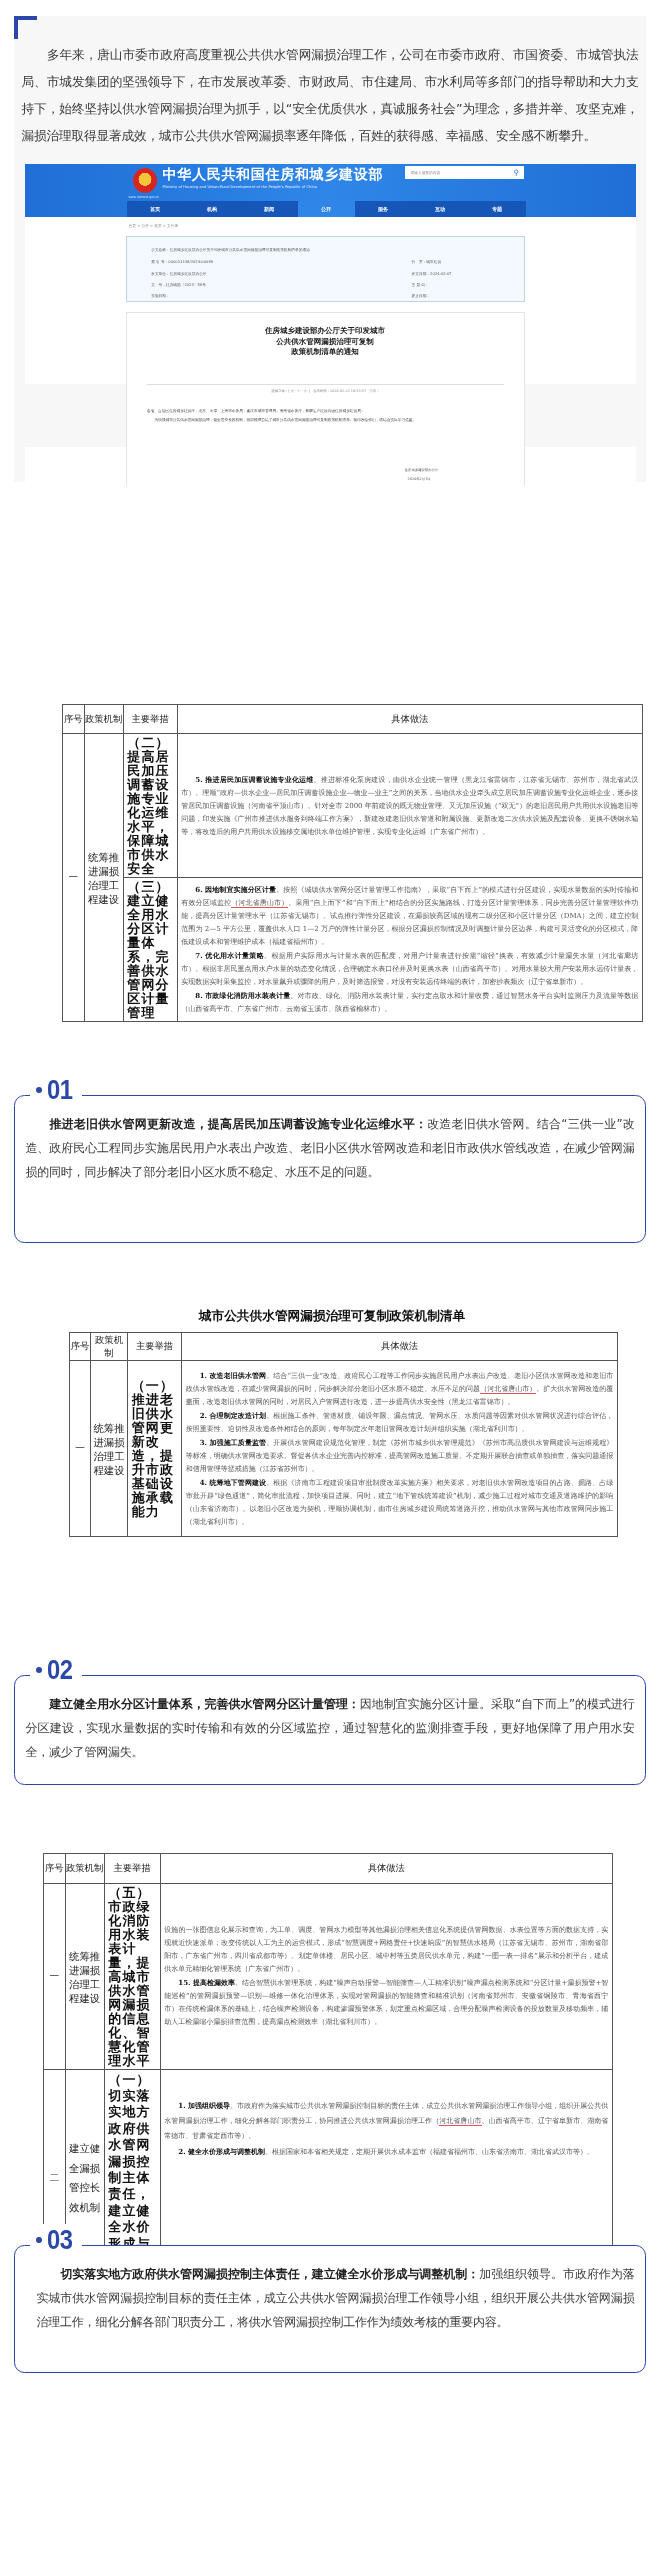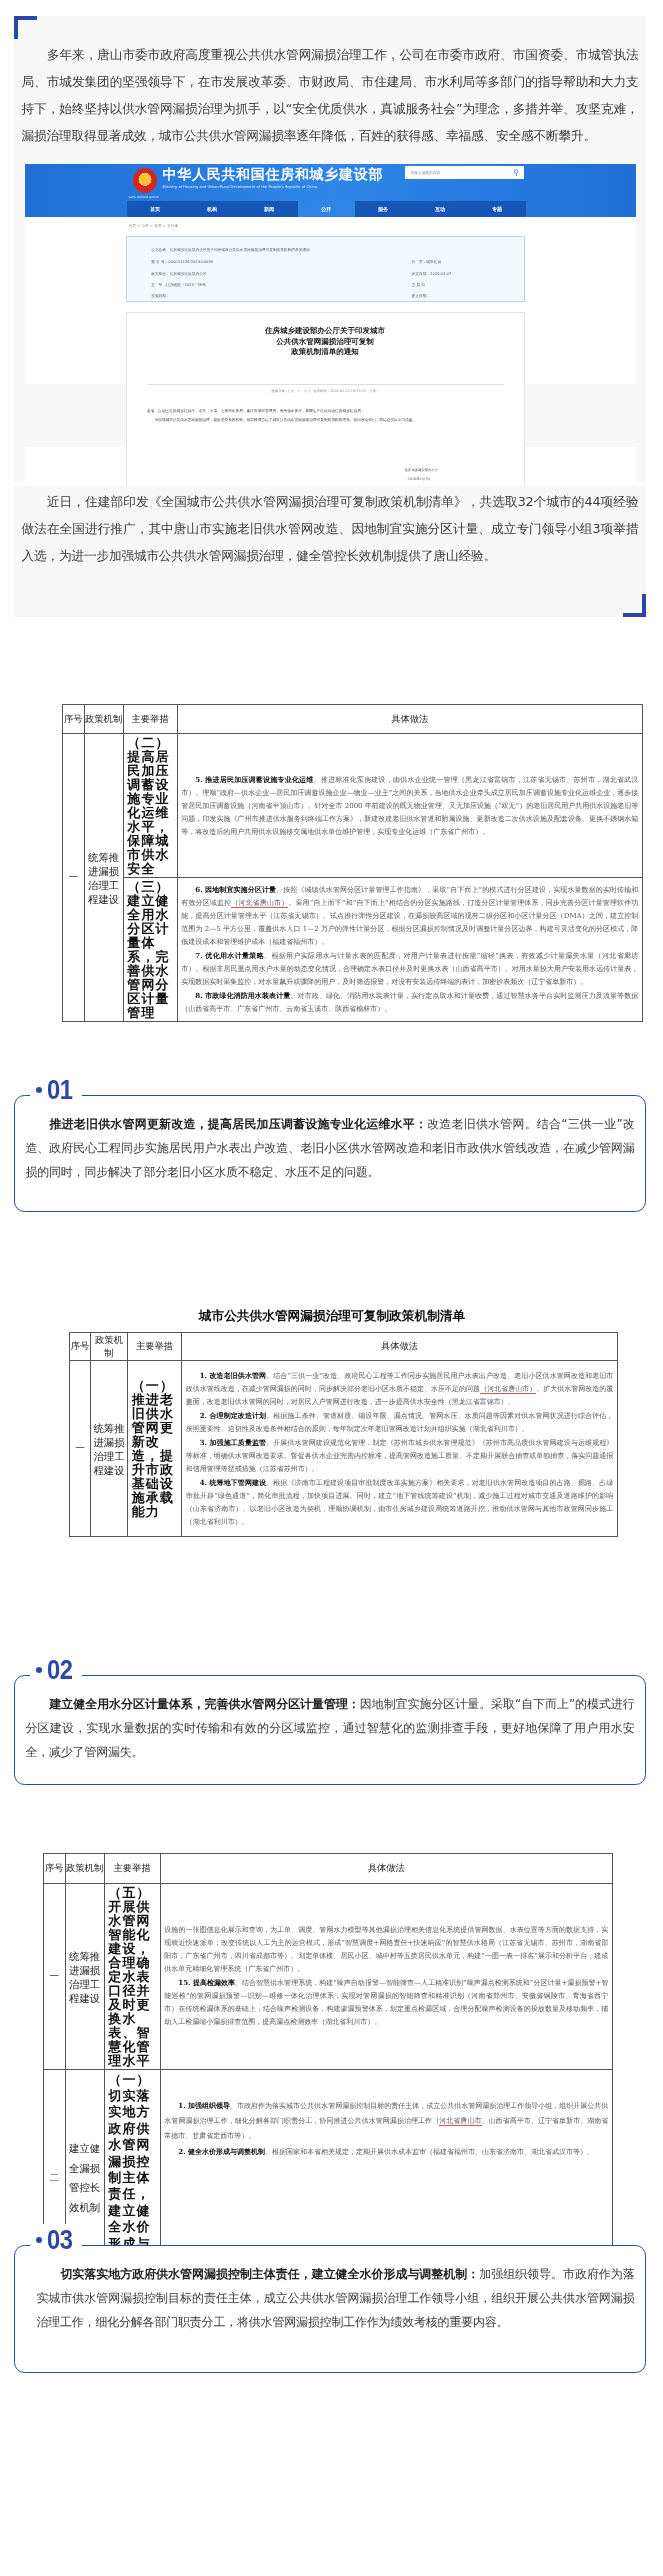--- a/index.html
+++ b/index.html
@@ -115,24 +115,20 @@
     <div class="shot-doc-body" style="margin-top:15px;">各省、自治区住房城乡建设厅，北京、天津、上海市水务局，重庆市城市管理局，海南省水务厅，新疆生产建设兵团住房城乡建设局：</div>
     <div class="shot-doc-body" style="margin-top:1.5px;text-indent:2em;">为加强城市公共供水管网漏损治理，健全管控长效机制，我部梳理总结了城市公共供水管网漏损治理可复制政策机制清单。现印发给你们，请结合实际学习借鉴。</div>
   </div>
   <div class="sign-area">
     <div class="sign-line">
       <div class="sign" style="left:278px;top:21px;">住房城乡建设部办公厅</div>
       <div class="sign" style="left:281px;top:30px;">2024年2月7日</div>
     </div>
   </div>
 
-  <div class="gray-block" style="top:486px;height:131px;">
-    <p class="para" style="padding:1.5px 7.5px 0 7.5px;">近日，住建部印发《全国城市公共供水管网漏损治理可复制政策机制清单》，共选取32个城市的44项经验做法在全国进行推广，其中唐山市实施老旧供水管网改造、因地制宜实施分区计量、成立专门领导小组3项举措入选，为进一步加强城市公共供水管网漏损治理，健全管控长效机制提供了唐山经验。</p>
-    <div class="corner-br"></div>
-  </div>
 
   <table class="doc-table" style="left:62px;top:704px;width:581px;">
     <colgroup>
         <col style="width:21.6px">
         <col style="width:39px">
         <col style="width:54px">
         <col>
       </colgroup>
     <tbody>
         <tr>
@@ -153,21 +149,21 @@
       <td class="measure">（三）建立健全用水分区计量体系，完善供水管网分区计量管理</td>
       <td class="detail">
         <p><b>6. 因地制宜实施分区计量</b><span>。按照《城镇供水管网分区计量管理工作指南》，采取“自下而上”的模式进行分区建设，实现水量数据的实时传输和有效分区域监控</span><span class="hl">（河北省唐山市）</span><span>。采用“自上而下”和“自下而上”相结合的分区实施路线，打造分区计量管理体系，同步完善分区计量管理软件功能，提高分区计量管理水平（江苏省无锡市）。试点推行弹性分区建设，在漏损较高区域的现有二级分区和小区计量分区（DMA）之间，建立控制范围为 2—5 平方公里，覆盖供水人口 1—2 万户的弹性计量分区，根据分区漏损控制情况及时调整计量分区边界，构建可灵活变化的分区模式，降低建设成本和管理维护成本（福建省福州市）。</span></p>
         <p><b>7. 优化用水计量策略</b><span>。根据用户实际用水与计量水表的匹配度，对用户计量表进行按需“缩径”换表，有效减少计量漏失水量（河北省廊坊市）。根据非居民重点用水户水量的动态变化情况，合理确定水表口径并及时更换水表（山西省高平市）。对用水量较大用户安装用水远传计量表，实现数据实时采集监控，对水量飙升或骤降的用户，及时筛选报警，对没有安装远传终端的表计，加密抄表频次（辽宁省阜新市）。</span></p>
         <p><b>8. 市政绿化消防用水装表计量</b><span>。对市政、绿化、消防用水装表计量，实行定点取水和计量收费，通过智慧水务平台实时监测压力及流量等数据（山西省高平市、广东省广州市、云南省玉溪市、陕西省榆林市）。</span></p>
       </td>
     </tr>
   </tbody>
     </table>
 
-  <div class="num-box" style="top:1095px;height:117px;">
+  <div class="num-box" style="top:1095px;height:148px;">
     <div class="num-badge">
       <span class="num-dot"></span>
       <span class="num-text">01</span>
     </div>
     <p class="num-body" style="padding-top:16.4px;"><b>推进老旧供水管网更新改造，提高居民加压调蓄设施专业化运维水平：</b><span>改造老旧供水管网。结合“三供一业”改造、政府民心工程同步实施居民用户水表出户改造、老旧小区供水管网改造和老旧市政供水管线改造，在减少管网漏损的同时，同步解决了部分老旧小区水质不稳定、水压不足的问题。</span></p>
   </div>
 
   <div class="table-title" style="top:1308px;">城市公共供水管网漏损治理可复制政策机制清单</div>
   <table class="doc-table" style="left:69px;top:1332px;width:549px;">
     <colgroup>
@@ -215,21 +211,21 @@
     <tbody>
         <tr>
       <th>序号</th>
       <th>政策机制</th>
       <th style="height:30px">主要举措</th>
       <th>具体做法</th>
     </tr>
     <tr>
       <td class="seq">一</td>
       <td class="policy">统筹推进漏损治理工程建设</td>
-      <td class="measure">（五）开展供水管网智能化建设，合理确定水表口径并及时更换水表、智慧化管理水平</td>
+      <td class="measure">（五）市政绿化消防用水装表计量，提高城市供水管网漏损的信息化、智慧化管理水平</td>
       <td class="detail">
         <p style="text-indent:0"><span>设施的一张图信息化展示和查询，为工单、调度、管网水力模型等其他漏损治理相关信息化系统提供管网数据、水表位置等方面的数据支持，实现就近快速派单；改变传统以人工为主的运营模式，形成“智慧调度+网格责任+快速响应”的智慧供水格局（江苏省无锡市、苏州市，湖南省邵阳市，广东省广州市，四川省成都市等）。划定单体楼、居民小区、城中村等五类居民供水单元，构建“一图一表一排名”展示和分析平台，建成供水单元精细化管理系统（广东省广州市）。</span></p>
         <p><b>15. 提高检漏效率</b><span>。结合智慧供水管理系统，构建“噪声自动报警—智能筛查—人工精准识别”噪声漏点检测系统和“分区计量+漏损预警+智能巡检”的管网漏损预警—识别—维修一体化治理体系，实现对管网漏损的智能筛查和精准识别（河南省郑州市、安徽省铜陵市、青海省西宁市）在传统检漏体系的基础上，结合噪声检测设备，构建渗漏预警体系，划定重点检漏区域，合理分配噪声检测设备的投放数量及移动频率，辅助人工检漏缩小漏损排查范围，提高漏点检测效率（湖北省利川市）。</span></p>
       </td>
     </tr>
     <tr>
       <td class="seq">二</td>
       <td class="policy" style="line-height:19.4px;">建立健全漏损管控长效机制</td>
       <td class="measure" style="line-height:16.4px;margin-top:20px;">（一）切实落实地方政府供水管网漏损控制主体责任，建立健全水价形成与调整机制</td>
       <td class="detail" style="vertical-align:top;padding-top:28px;line-height:15px;">

